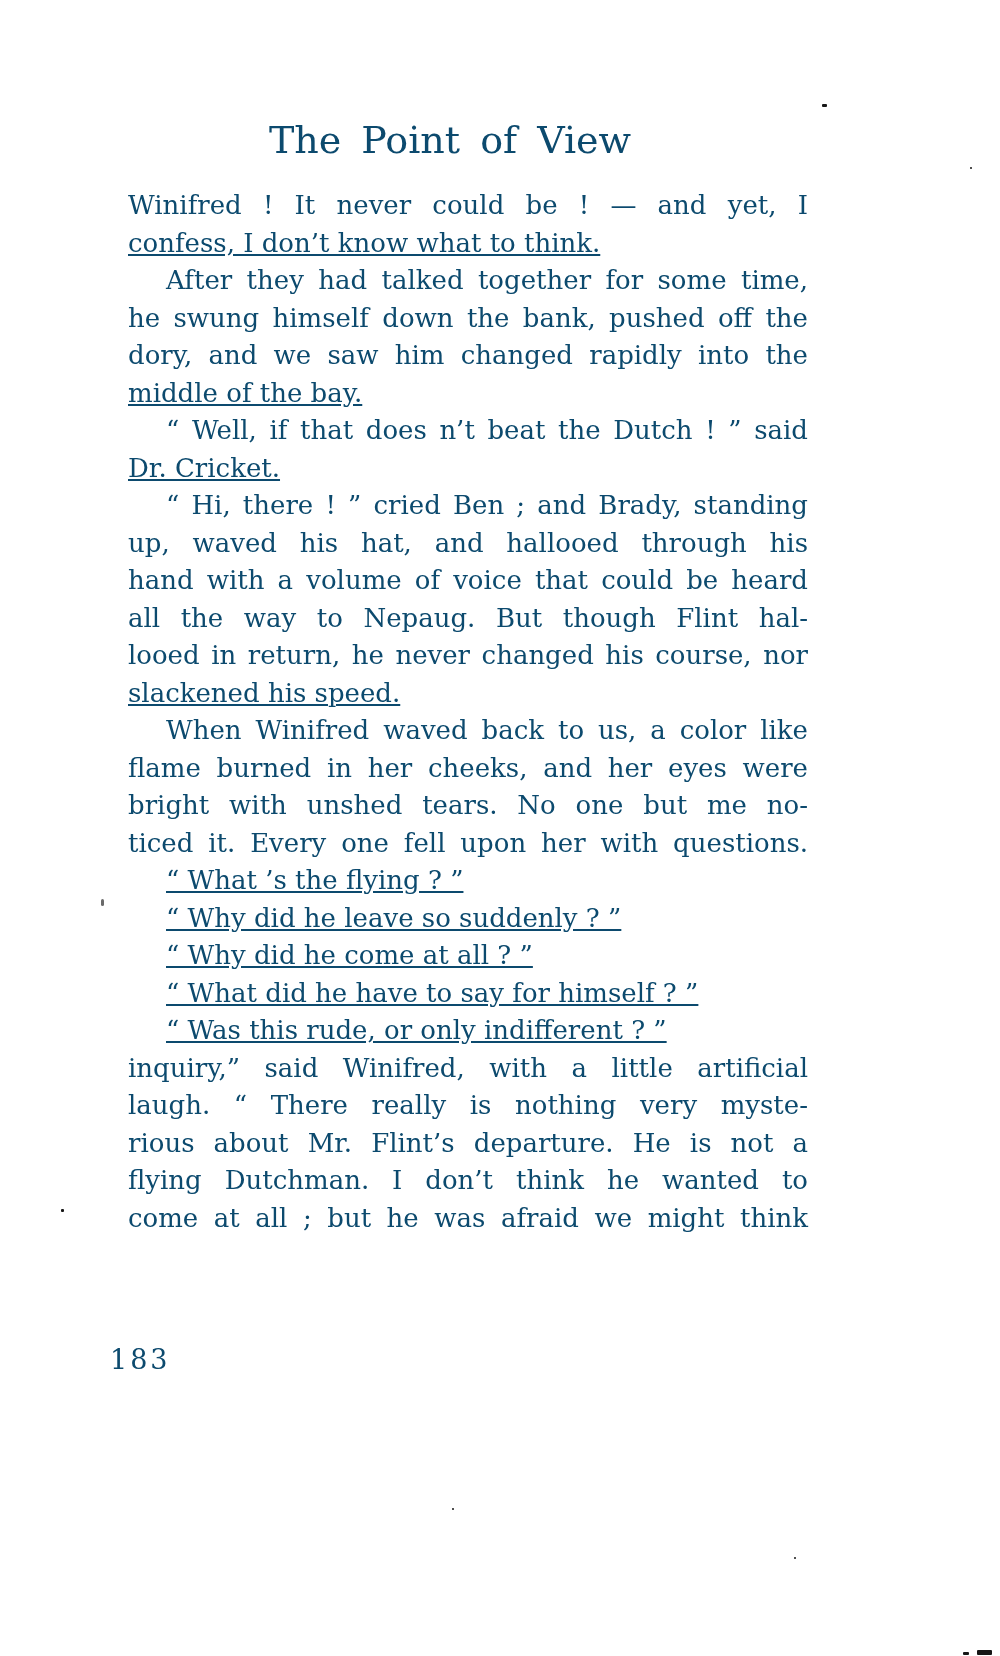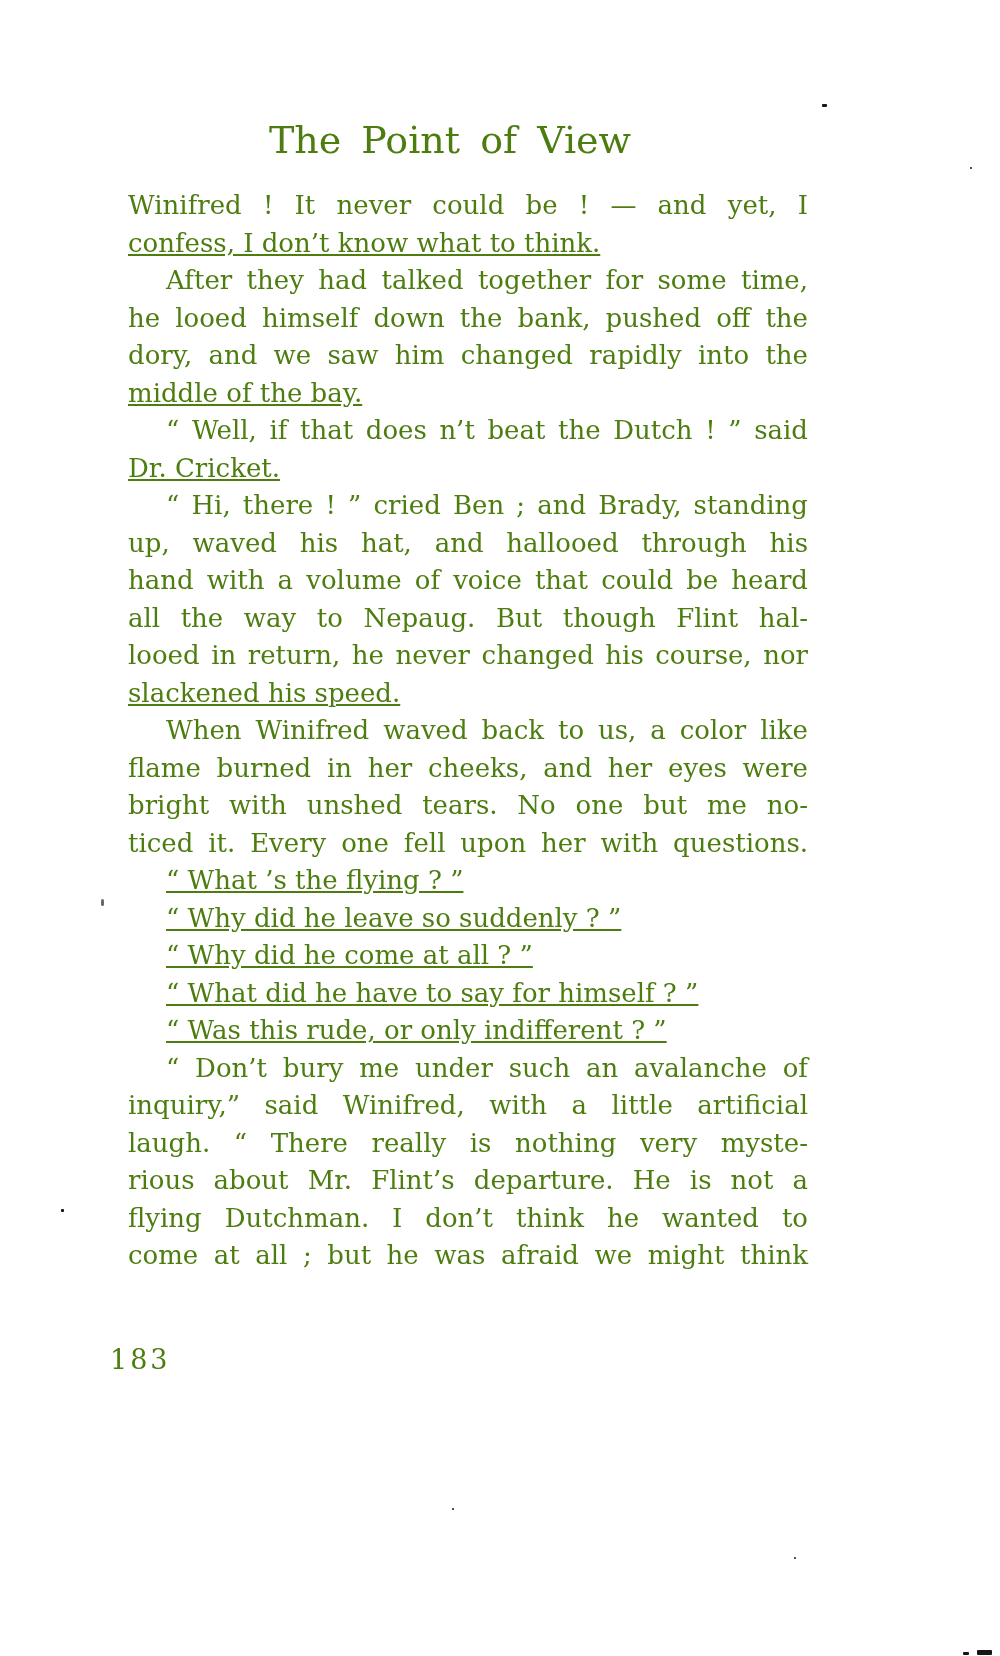--- a/index.html
+++ b/index.html
@@ -3,21 +3,21 @@
 <meta charset="utf-8">
 <style>
   html, body { margin: 0; padding: 0; background: #ffffff; }
   .page {
     position: relative;
     width: 1000px;
     height: 1656px;
     background: #ffffff;
     overflow: hidden;
     font-family: "DejaVu Serif", serif;
-    color: #4d7c0f;
+    color: #0c4a6e;
   }
   .title {
     position: absolute;
     top: 116px;
     left: 110px;
     width: 680px;
     text-align: center;
     font-size: 38px;
     line-height: 48px;
     word-spacing: 8px;
@@ -55,41 +55,40 @@
 <body>
 
 <div class="page">
 
   <div class="title">The Point of View</div>
 
   <div class="body-block">
     <div class="line">Winifred !   It never  could  be ! — and  yet,  I</div>
     <div class="line last">confess, I don’t know what to  think.</div>
     <div class="line ind">After they had  talked together for some time,</div>
-    <div class="line">he looed himself down the bank, pushed off the</div>
+    <div class="line">he swung himself down the bank, pushed off the</div>
     <div class="line">dory, and  we  saw  him  changed  rapidly  into  the</div>
     <div class="line last">middle of the bay.</div>
     <div class="line ind">“ Well, if that does n’t  beat the Dutch ! ” said</div>
     <div class="line last">Dr.  Cricket.</div>
     <div class="line ind">“ Hi, there ! ” cried Ben ;  and Brady, standing</div>
     <div class="line">up,  waved  his  hat,  and  hallooed  through  his</div>
     <div class="line">hand with a volume of voice that could be heard</div>
     <div class="line">all  the  way  to  Nepaug.   But  though  Flint  hal-</div>
     <div class="line">looed in return, he never changed his course, nor</div>
     <div class="line last">slackened his speed.</div>
     <div class="line ind">When Winifred  waved back  to us, a color  like</div>
     <div class="line">flame  burned  in  her  cheeks,  and  her  eyes  were</div>
     <div class="line">bright  with  unshed  tears.   No one  but  me  no-</div>
     <div class="line">ticed it.   Every one fell upon her with questions.</div>
     <div class="line ind last">“ What ’s the flying ? ”</div>
     <div class="line ind last">“ Why did he leave so suddenly ? ”</div>
     <div class="line ind last">“ Why did he come at all ? ”</div>
     <div class="line ind last">“ What did he have to say for himself ? ”</div>
     <div class="line ind last">“ Was this rude, or only indifferent ? ”</div>
-    <div class="line ind">“ Don’t  bury  me  under  such  an  avalanche  of</div>
     <div class="line">inquiry,”  said  Winifred,  with  a  little  artificial</div>
     <div class="line">laugh.   “ There  really  is  nothing  very  myste-</div>
     <div class="line">rious  about  Mr.  Flint’s  departure.   He  is  not  a</div>
     <div class="line">flying  Dutchman.   I  don’t  think  he  wanted  to</div>
     <div class="line">come  at  all ;  but  he  was  afraid  we  might  think</div>
   </div>
 
   <div class="pagenum">183</div>
 
   <div class="speck" style="left:822px; top:104px;  width:5px;  height:3px;"></div>

